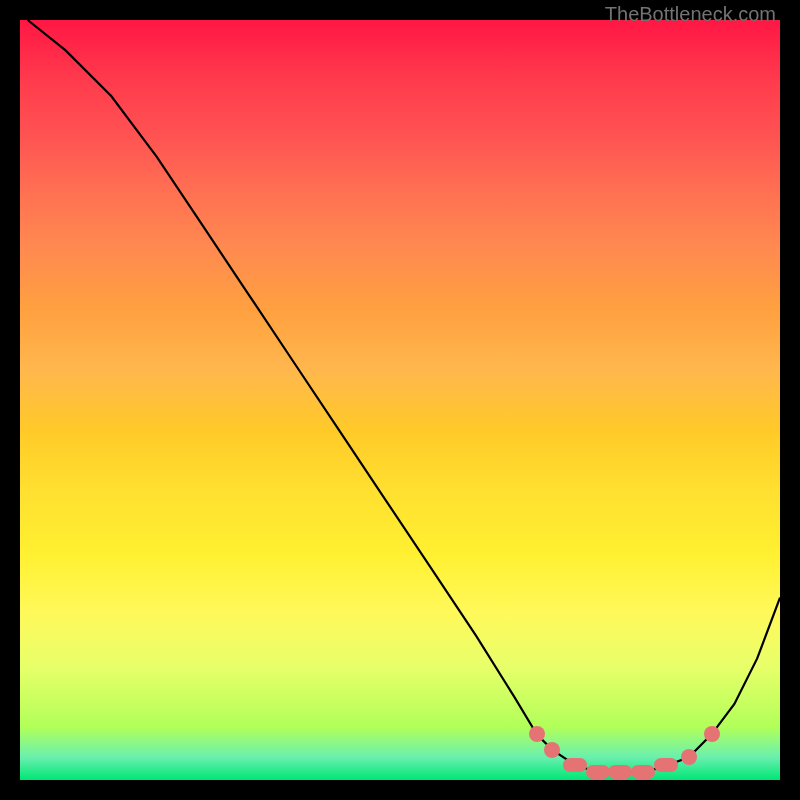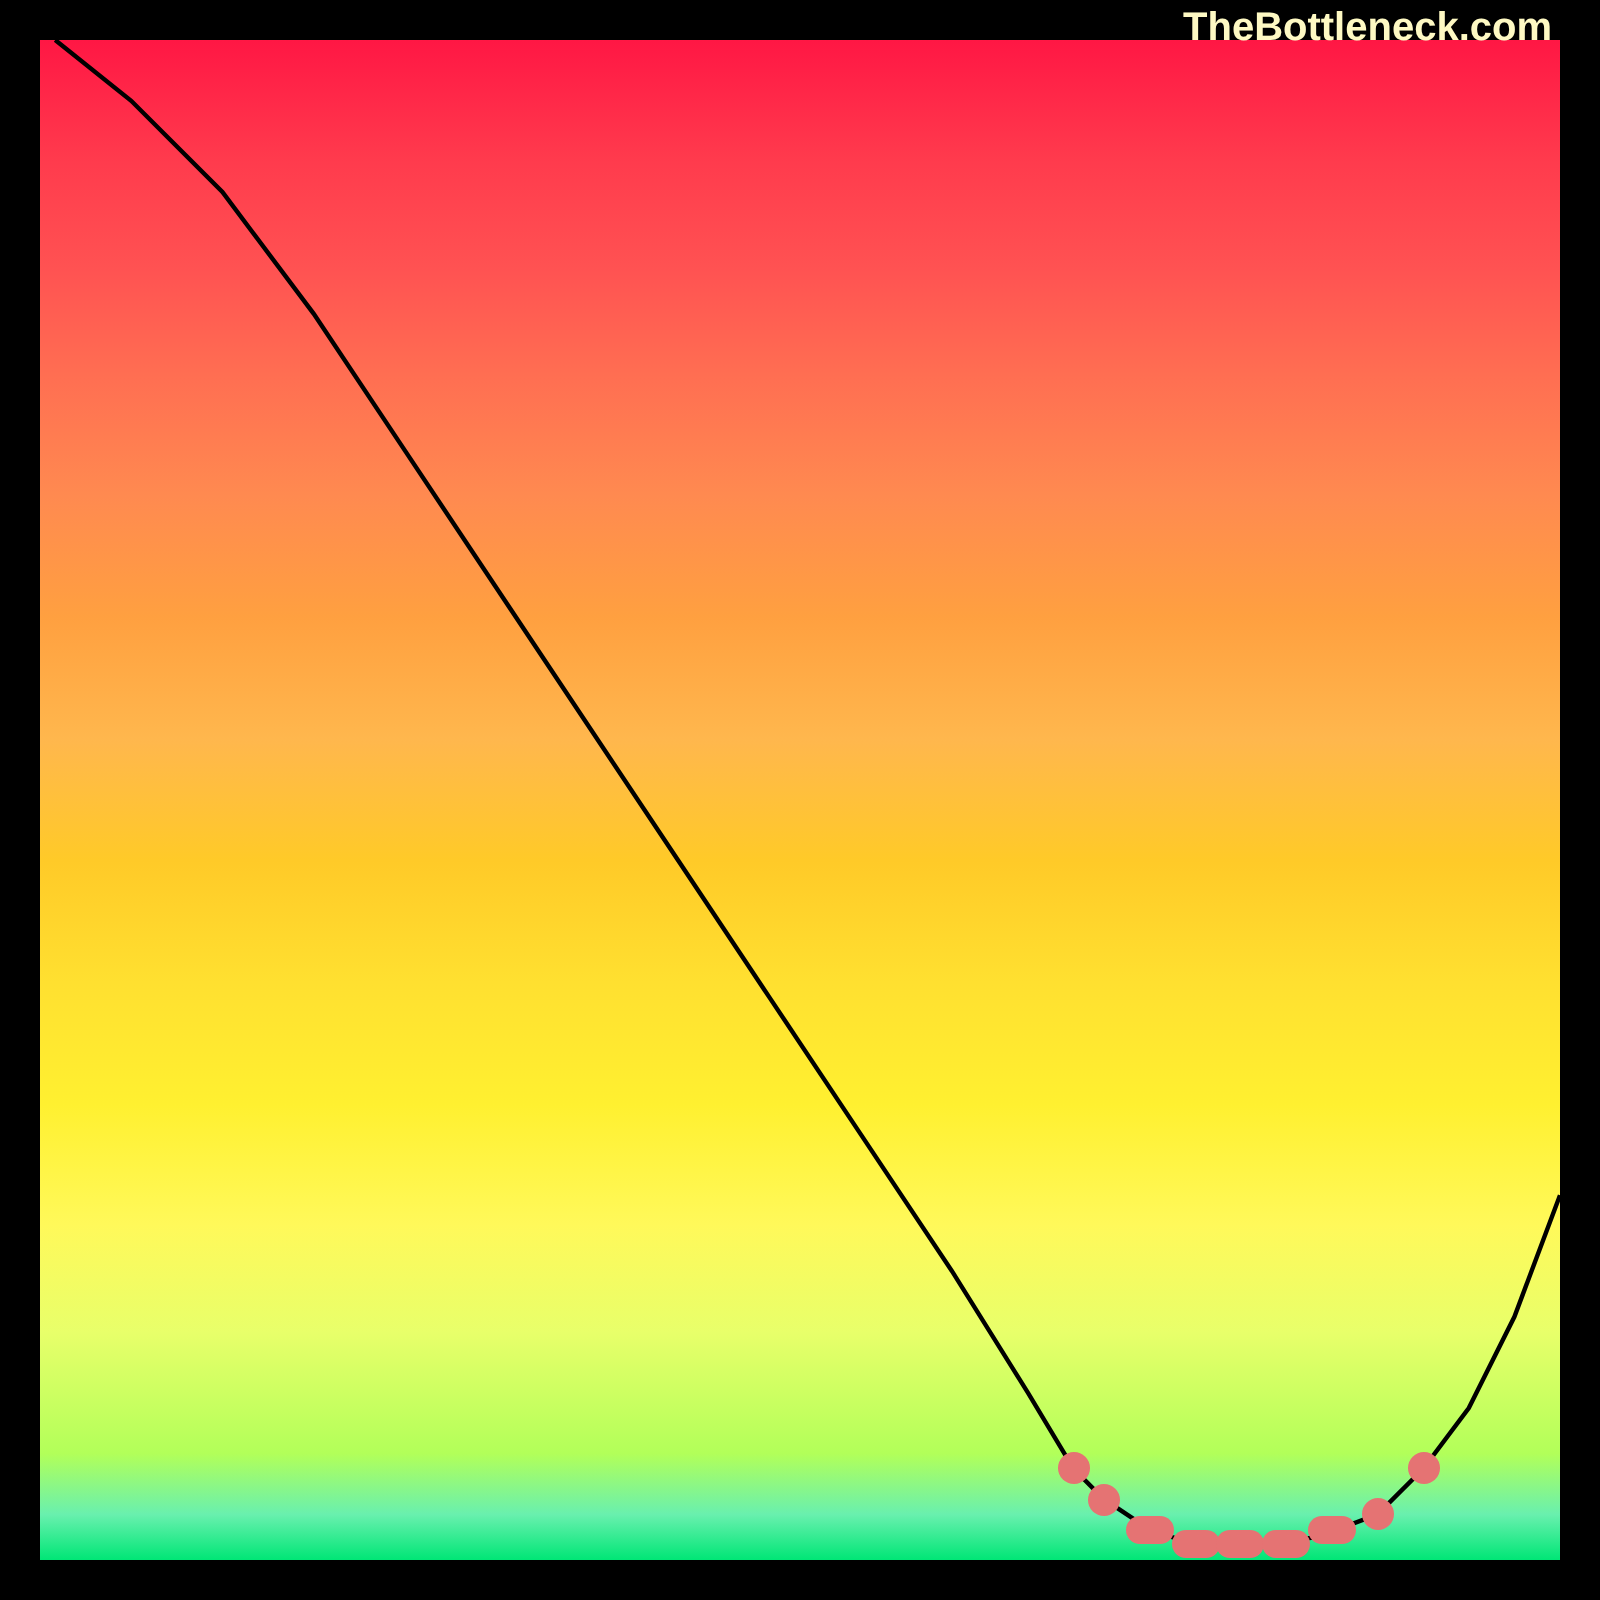--- a/index.html
+++ b/index.html
@@ -33,22 +33,22 @@
       #69f0ae 97%,
       #00e676 100%
     );
   }
   .watermark {
     position: absolute;
     top: 3px;
     right: 24px;
     font-family: Arial, Helvetica, sans-serif;
     font-size: 20px;
-    font-weight: 700;
-    color: #fef9c3;
+    font-weight: 400;
+    color: #737373;
     z-index: 10;
   }
   .curve-svg {
     position: absolute;
     left: 20px;
     top: 20px;
     width: 760px;
     height: 760px;
     z-index: 5;
   }

